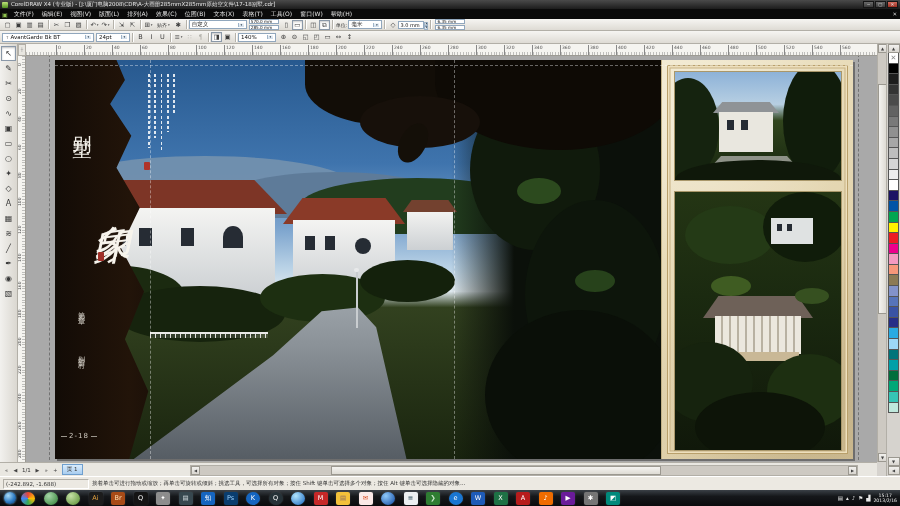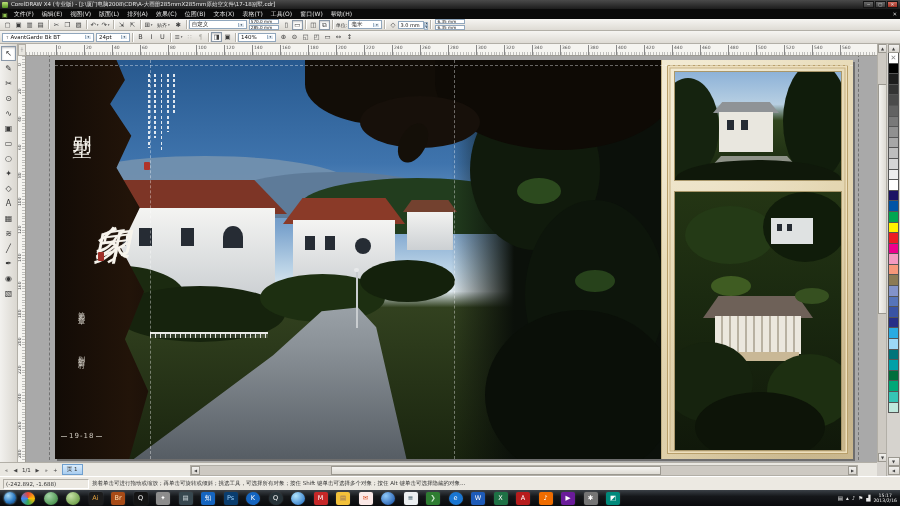--- a/index.html
+++ b/index.html
@@ -390,21 +390,21 @@
         <div class="blob" style="left:250px;top:-30px;width:190px;height:95px;background:#120d07;border-radius:0 0 60% 45%;"></div>
         <div class="blob" style="left:380px;top:-40px;width:240px;height:130px;background:#0e0a05;border-radius:0 0 50% 55%;"></div>
         <div class="blob" style="left:305px;top:36px;width:120px;height:52px;background:#17100a;"></div>
         <div class="blob" style="left:345px;top:62px;width:26px;height:42px;background:#140f08;transform:rotate(28deg);"></div>
 
         <div id="strip"></div>
         <div id="strip-title" class="vtext">别墅</div>
         <div id="calligraphy" class="vtext">印象</div>
         <div id="chapter" class="vtext">第四章</div>
         <div id="chapter-sub" class="vtext">别墅村</div>
-        <div id="page-no"><span>19-18</span></div>
+        <div id="page-no"><span>2-18</span></div>
         <div class="seal" style="left:89px;top:102px;width:6px;height:8px;"></div>
         <div class="seal" style="left:43px;top:192px;width:6px;height:9px;background:#a03028;"></div>
         <div id="poem">
             <span class="pcol" style="height: 74px;"></span>
             <span class="pcol" style="height: 64px;"></span>
             <span class="pcol" style="height: 78px;"></span>
             <span class="pcol" style="height: 58px;"></span>
             <span class="pcol" style="height: 42px;"></span>
           </div>
       </div>

